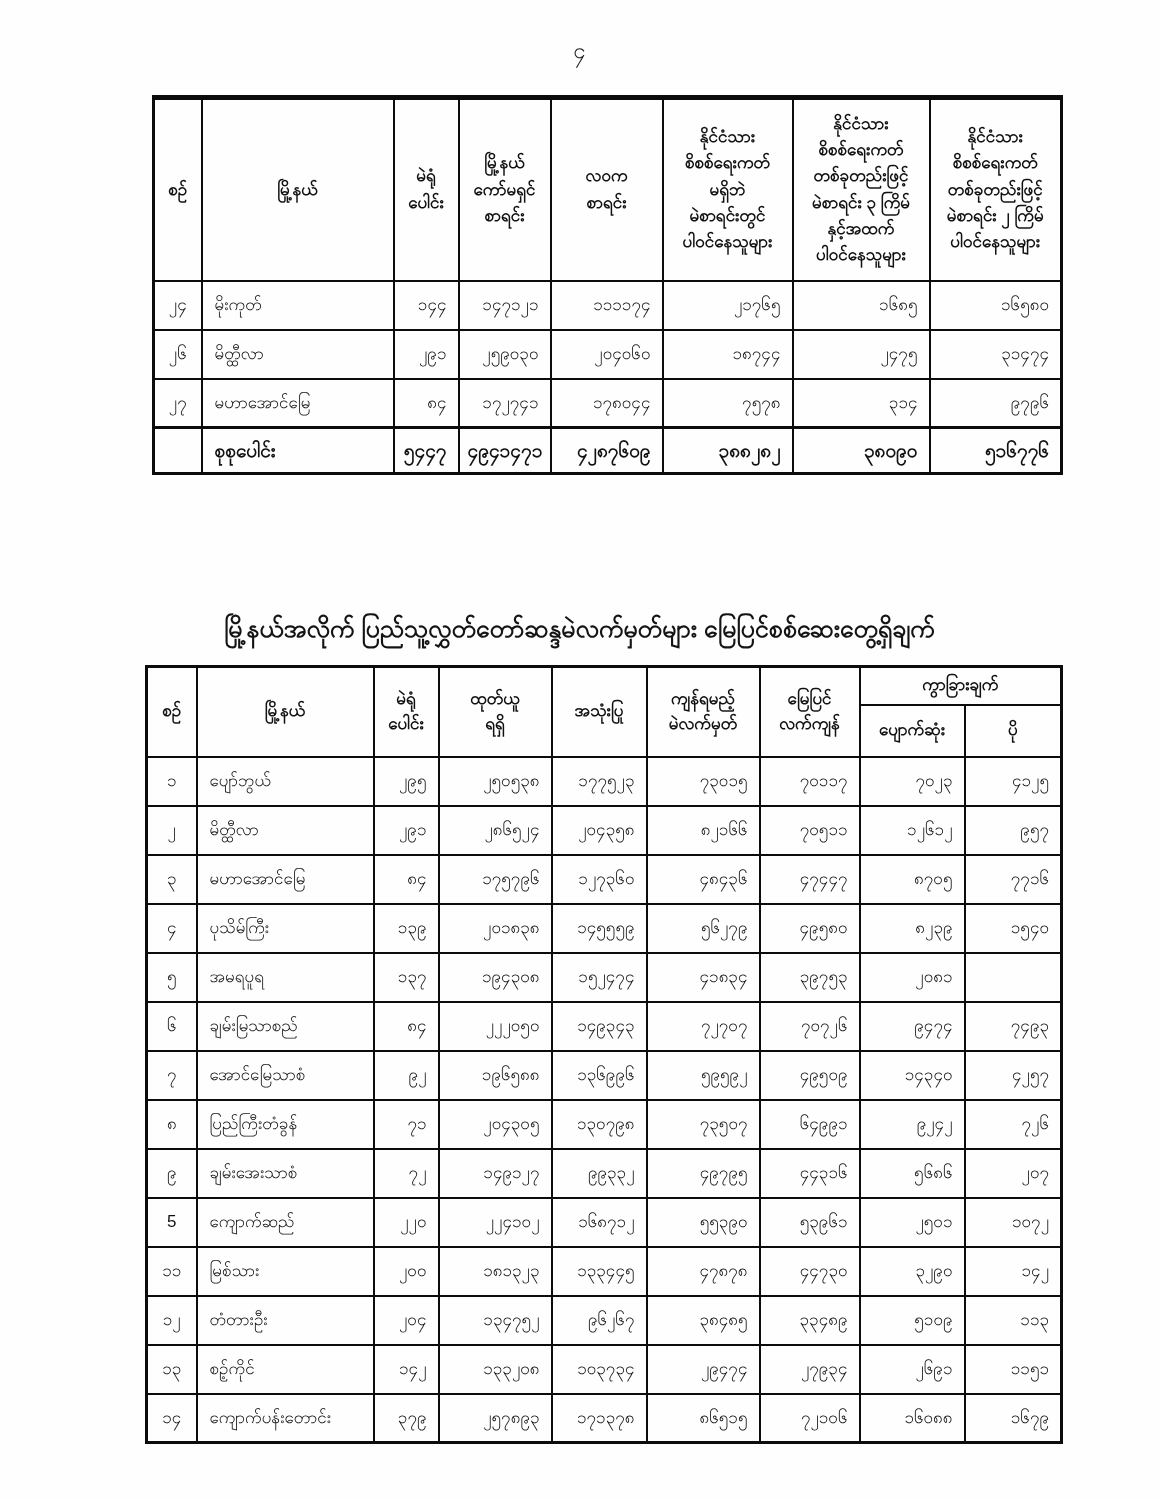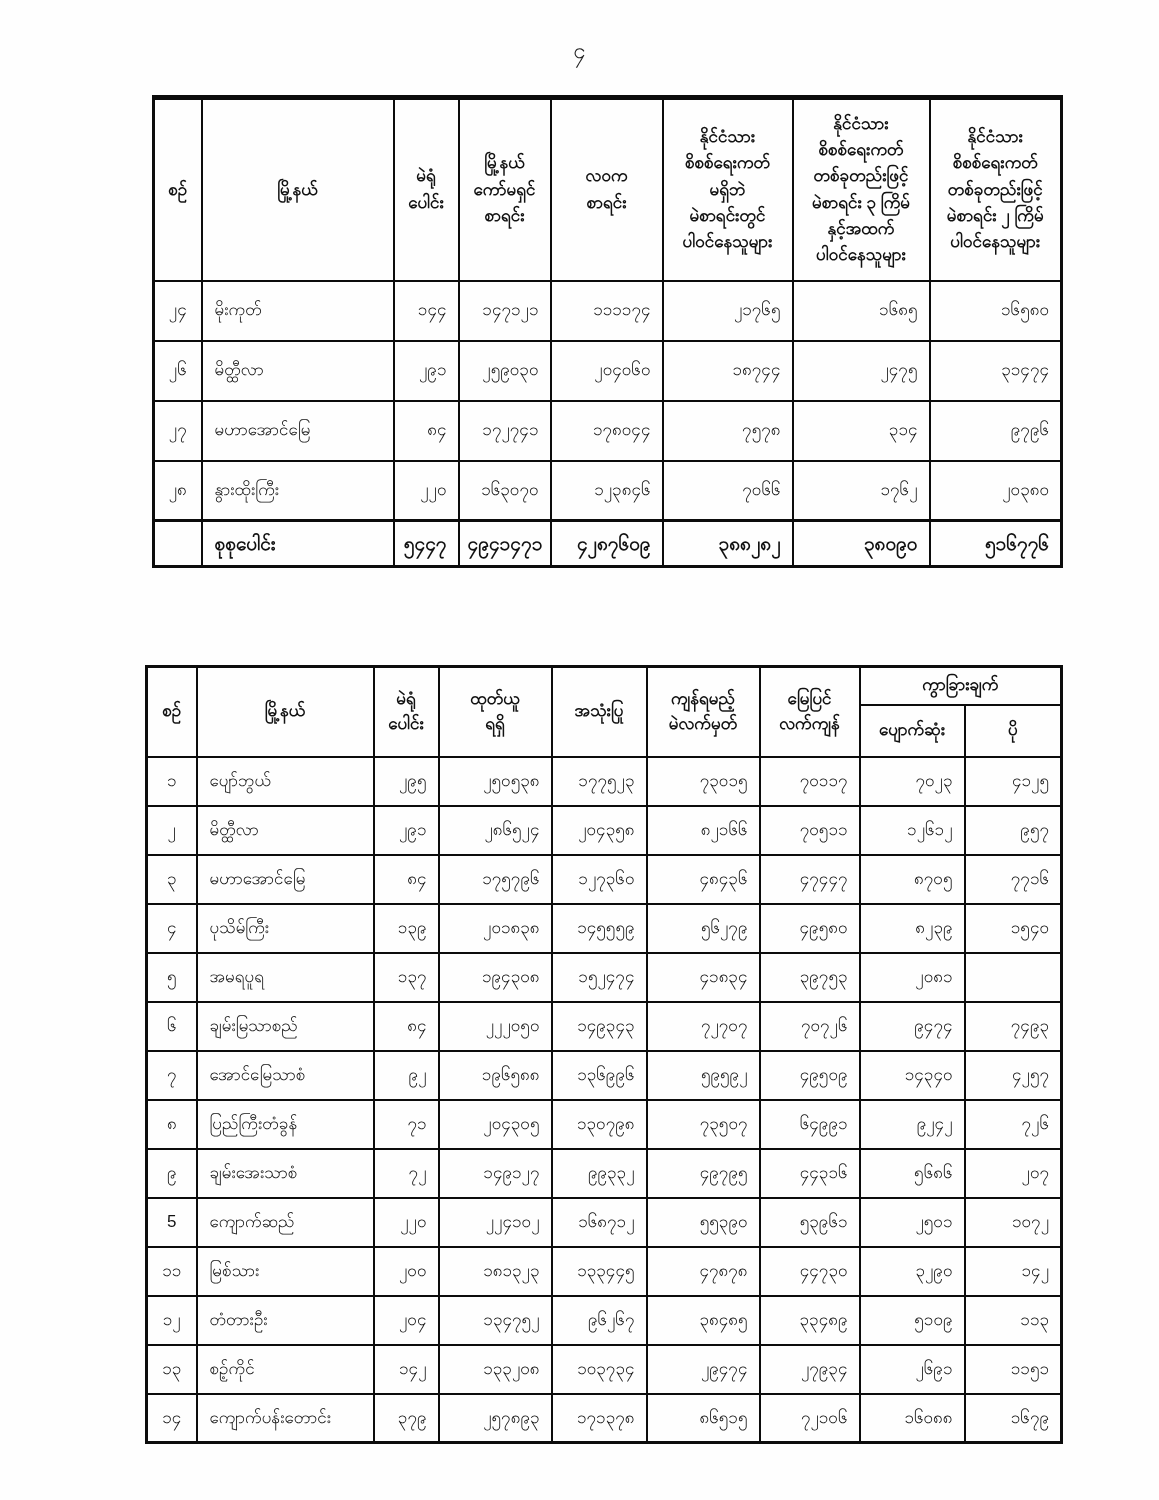--- a/index.html
+++ b/index.html
@@ -27,21 +27,21 @@
     box-sizing:border-box;
   }
   th{font-weight:bold;white-space:pre-line;text-align:center;padding:4px 4px;}
 
   
   .table1{
     position:absolute;left:152px;top:95px;width:908px;
     border:3px solid #0c0c0c;border-top:5px solid #0c0c0c;
   }
   .table1 thead tr{height:183px;}
-  .table1 tbody tr{height:60px;}
+  .table1 tbody tr{height:49px;}
   .table1 tr.total-row{height:46px;}
   .table1 tr.total-row td{font-weight:bold;font-size:19px;border-top:3px solid #0c0c0c;}
 
   
   .section2-title{
     position:absolute;left:0;top:612px;width:100%;
     text-align:center;font-size:25px;font-weight:bold;color:#141414;
   }
   .table2{
     position:absolute;left:145px;top:665px;width:915px;
@@ -128,45 +128,36 @@
         <tr>
           <td class="c-no">၂၇</td>
           <td class="c-township">မဟာအောင်မြေ</td>
           <td class="c-num">၈၄</td>
           <td class="c-num">၁၇၂၇၄၁</td>
           <td class="c-num">၁၇၈၀၄၄</td>
           <td class="c-num">၇၅၇၈</td>
           <td class="c-num">၃၁၄</td>
           <td class="c-num">၉၇၉၆</td>
         </tr>
-        <tr>
-          <td class="c-no">၂၈</td>
-          <td class="c-township">နွားထိုးကြီး</td>
-          <td class="c-num">၂၂၀</td>
-          <td class="c-num">၁၆၃၀၇၀</td>
-          <td class="c-num">၁၂၃၈၄၆</td>
-          <td class="c-num">၇၀၆၆</td>
-          <td class="c-num">၁၇၆၂</td>
-          <td class="c-num">၂၀၃၈၀</td>
-        </tr>
       </tbody>
     <tbody>
       <tr class="total-row">
         <td class="c-no"></td>
         <td class="c-township">စုစုပေါင်း</td>
         <td class="c-num">၅၄၄၇</td>
         <td class="c-num">၄၉၄၁၄၇၁</td>
         <td class="c-num">၄၂၈၇၆၀၉</td>
         <td class="c-num">၃၈၈၂၈၂</td>
         <td class="c-num">၃၈၀၉၀</td>
         <td class="c-num">၅၁၆၇၇၆</td>
       </tr>
     </tbody>
   </table>
 
+  <div class="section2-title">မြို့နယ်အလိုက် ပြည်သူ့လွှတ်တော်ဆန္ဒမဲလက်မှတ်များ မြေပြင်စစ်ဆေးတွေ့ရှိချက်</div>
 
   <table class="table2">
     <colgroup>
       <col style="width:50px">
         <col style="width:177px">
         <col style="width:65px">
         <col style="width:113px">
       <col style="width:95px">
         <col style="width:113px">
         <col style="width:100px">

